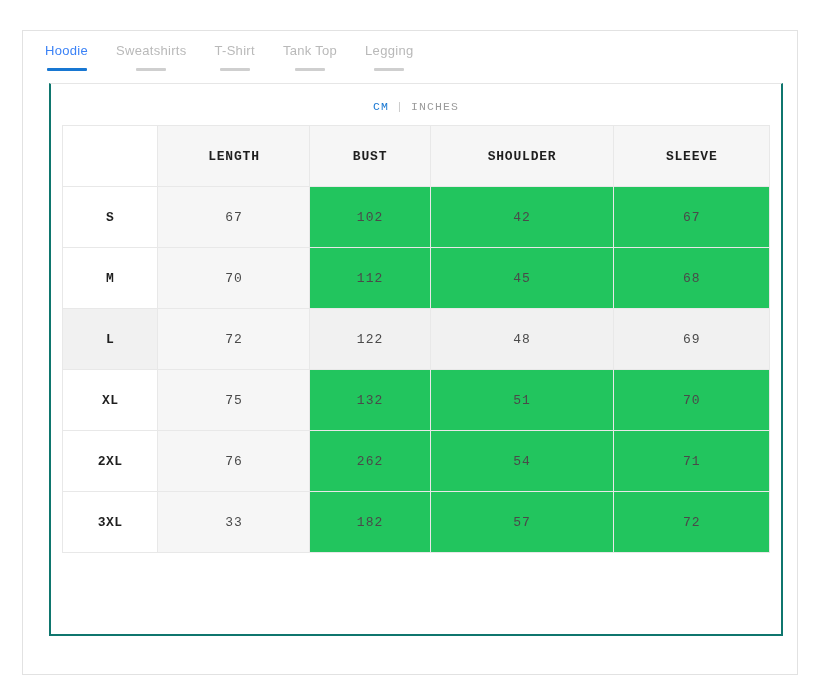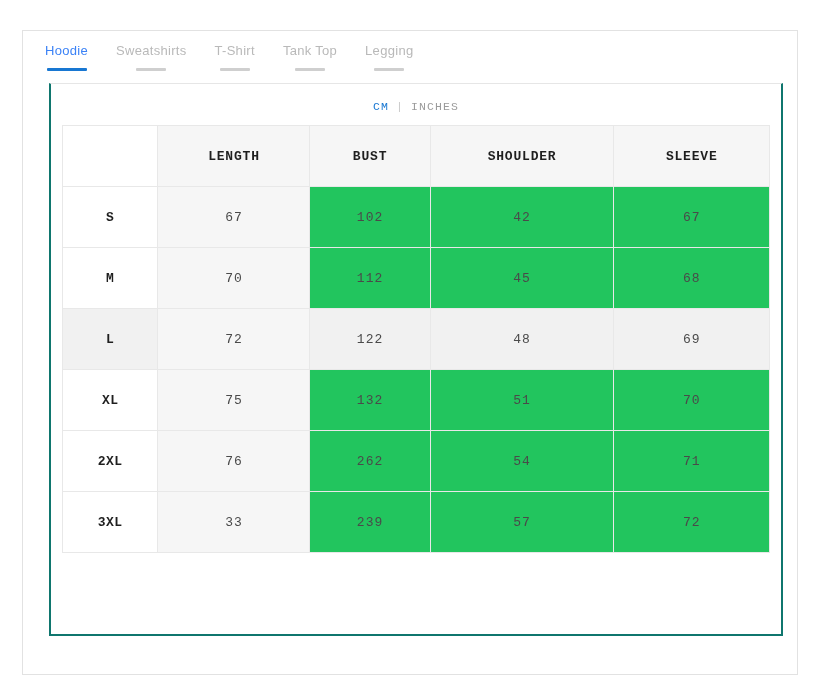--- a/index.html
+++ b/index.html
@@ -252,21 +252,21 @@
           <tr>
             <td class="size-label">2XL</td>
             <td class="measure tint-col">76</td>
             <td class="measure">262</td>
             <td class="measure">54</td>
             <td class="measure">71</td>
           </tr>
           <tr>
             <td class="size-label">3XL</td>
             <td class="measure tint-col">33</td>
-            <td class="measure">239</td>
+            <td class="measure">182</td>
             <td class="measure">57</td>
             <td class="measure">72</td>
           </tr>
         </tbody>
       </table>
     </div>
 
   </div>
 </div>
 

